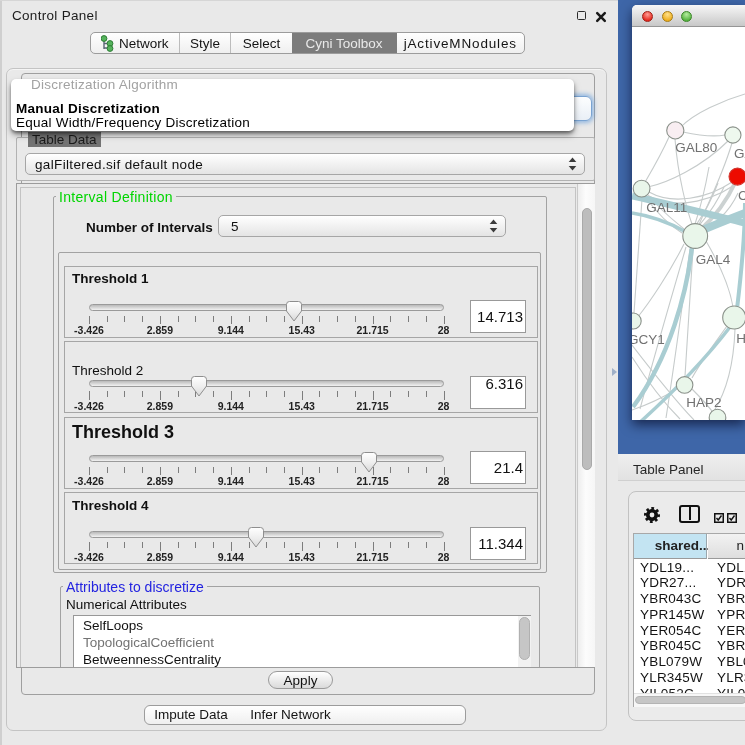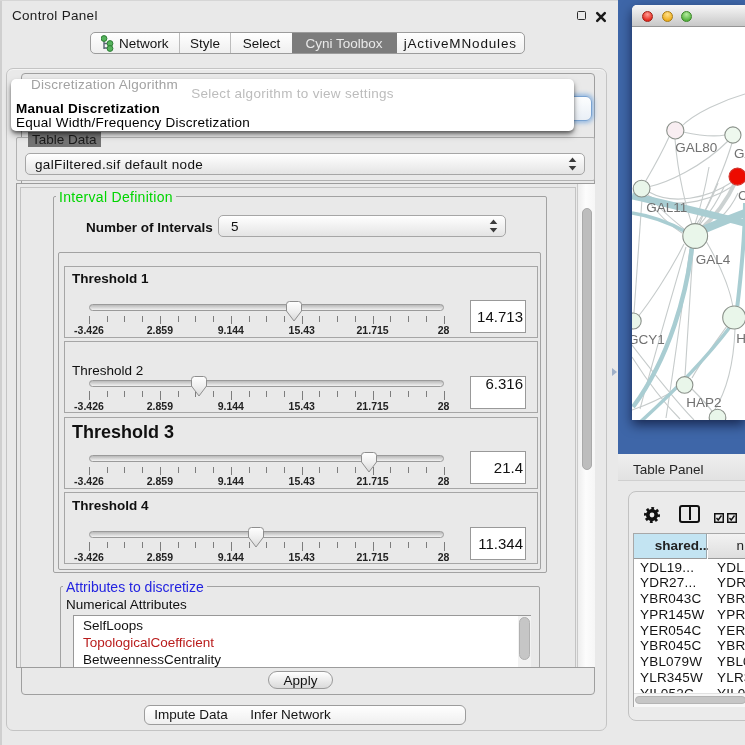--- a/index.html
+++ b/index.html
@@ -219,34 +219,33 @@
           </defs>
           <path d="M3.5 0.5 H12.5 Q15.5 0.5 15.5 3.5 V10 L8 20 L0.5 10 V3.5 Q0.5 0.5 3.5 0.5 Z" fill="url(#thg3)" stroke="#8e8e8e" stroke-width="1"></path>
         </svg></div>
 <div style="position:absolute;left:453px;top:342.5px;width:56px;height:33px;background:#fff;border:1px solid #999;"></div>
 <div style="position:absolute;left:453px;top:342.5px;width:53px;height:33px;display:flex;align-items:center;justify-content:flex-end;font-size:15px;color:#111;">11.344</div>
 <div style="position:absolute;left:43px;top:401.5px;width:480px;height:120px;border:1px solid #a2a2a2;border-radius:2px;"></div>
 <div style="position:absolute;left:49px;top:394.5px;font-size:14px;color:#2323e0;font-weight:normal;white-space:nowrap;background:#e9e9e9;padding:0 3px;margin-left:-3px;">Attributes to discretize</div>
 <div style="position:absolute;left:49px;top:412.5px;font-size:13.5px;color:#101010;font-weight:normal;white-space:nowrap;">Numerical Attributes</div>
 <div style="position:absolute;left:56px;top:431px;width:458px;height:80px;background:#fff;border:1px solid #989898;"></div>
 <div style="position:absolute;left:66px;top:433.5px;font-size:13.5px;color:#111;font-weight:normal;white-space:nowrap;">SelfLoops</div>
-<div style="position:absolute;left:66px;top:450.5px;font-size:13.5px;color:#b91c1c;font-weight:normal;white-space:nowrap;">TopologicalCoefficient</div>
+<div style="position:absolute;left:66px;top:450.5px;font-size:13.5px;color:#737373;font-weight:normal;white-space:nowrap;">TopologicalCoefficient</div>
 <div style="position:absolute;left:66px;top:467.5px;font-size:13.5px;color:#111;font-weight:normal;white-space:nowrap;">BetweennessCentrality</div>
 <div style="position:absolute;left:500.5px;top:432px;width:13px;height:78px;background:#f2f2f2;"></div>
 <div style="position:absolute;left:501.5px;top:433px;width:11px;height:43px;background:#c6c6c6;border:1px solid #b0b0b0;border-radius:6px;"></div>
 </div>
 <div style="position:absolute;left:268px;top:671px;width:65px;height:18px;background:linear-gradient(#ffffff,#dadada);border:1px solid #9a9a9a;border-radius:9px;display:flex;align-items:center;justify-content:center;font-size:13.5px;color:#111;">Apply</div>
 <div style="position:absolute;left:143.5px;top:704.5px;width:322.5px;height:20.5px;background:linear-gradient(#ffffff,#efefef);border:1px solid #9c9c9c;border-radius:6px;overflow:hidden;display:flex;">
       <div style="width:93px;height:100%;display:flex;align-items:center;justify-content:center;font-size:13.5px;color:#141414;">Impute Data</div>
       <div style="width:106px;height:100%;display:flex;align-items:center;justify-content:center;font-size:13.5px;color:#141414;">Infer Network</div>
     </div>
 <div style="position:absolute;left:31px;top:77px;font-size:13.5px;color:#3a3a3a;font-weight:normal;white-space:nowrap;letter-spacing:0.25px;">Discretization Algorithm</div>
 <div style="position:absolute;left:11px;top:79px;width:563px;height:52px;background:#ffffff;border-radius:5px;box-shadow:0 4px 7px -1px rgba(0,0,0,0.5),0 2px 3px rgba(0,0,0,0.3);"></div>
 <div style="position:absolute;left:31px;top:77px;font-size:13.5px;color:#a2a2a2;font-weight:normal;white-space:nowrap;letter-spacing:0.25px;clip-path:inset(2.5px 0 0 0);">Discretization Algorithm</div>
-<div style="position:absolute;left:11px;top:86px;width:563px;text-align:center;font-size:13.5px;color:#bcbcbc;letter-spacing:0.3px;">Select algorithm to view settings</div>
 <div style="position:absolute;left:16px;top:100.5px;font-size:13.5px;color:#000;font-weight:bold;white-space:nowrap;letter-spacing:0.25px;">Manual Discretization</div>
 <div style="position:absolute;left:16px;top:114.5px;font-size:13.5px;color:#000;font-weight:normal;white-space:nowrap;letter-spacing:0.25px;">Equal Width/Frequency Discretization</div>
 <div style="position:absolute;left:618px;top:0;width:127px;height:454px;background:#3e66a8;"></div>
 <div style="position:absolute;left:612px;top:368px;width:0;height:0;border-top:4px solid transparent;border-bottom:4px solid transparent;border-left:5px solid #9fb0c8;"></div>
 <div style="position:absolute;left:632px;top:5px;width:113px;height:415px;background:#fff;border-radius:5px 0 0 0;box-shadow:0 5px 12px rgba(0,0,25,0.6);"></div>
 <div style="position:absolute;left:632px;top:5px;width:113px;height:22px;background:linear-gradient(#f7f7f7,#c8c8c8);border-bottom:1px solid #969696;border-radius:5px 0 0 0;"></div>
 <div style="position:absolute;left:642.0px;top:11px;width:11px;height:11px;border-radius:50%;background:radial-gradient(circle at 50% 28%, #ff9d95 0%, #e4271c 75%);border:1px solid #9e1f16;"></div>
 <div style="position:absolute;left:661.5px;top:11px;width:11px;height:11px;border-radius:50%;background:radial-gradient(circle at 50% 28%, #ffe089 0%, #eeae1d 75%);border:1px solid #a87c12;"></div>
 <div style="position:absolute;left:681.0px;top:11px;width:11px;height:11px;border-radius:50%;background:radial-gradient(circle at 50% 28%, #b5ec9e 0%, #54b23e 75%);border:1px solid #3a8527;"></div>
 <svg width="113" height="393" viewBox="0 0 113 393" style="position:absolute;left:632px;top:27px;">

